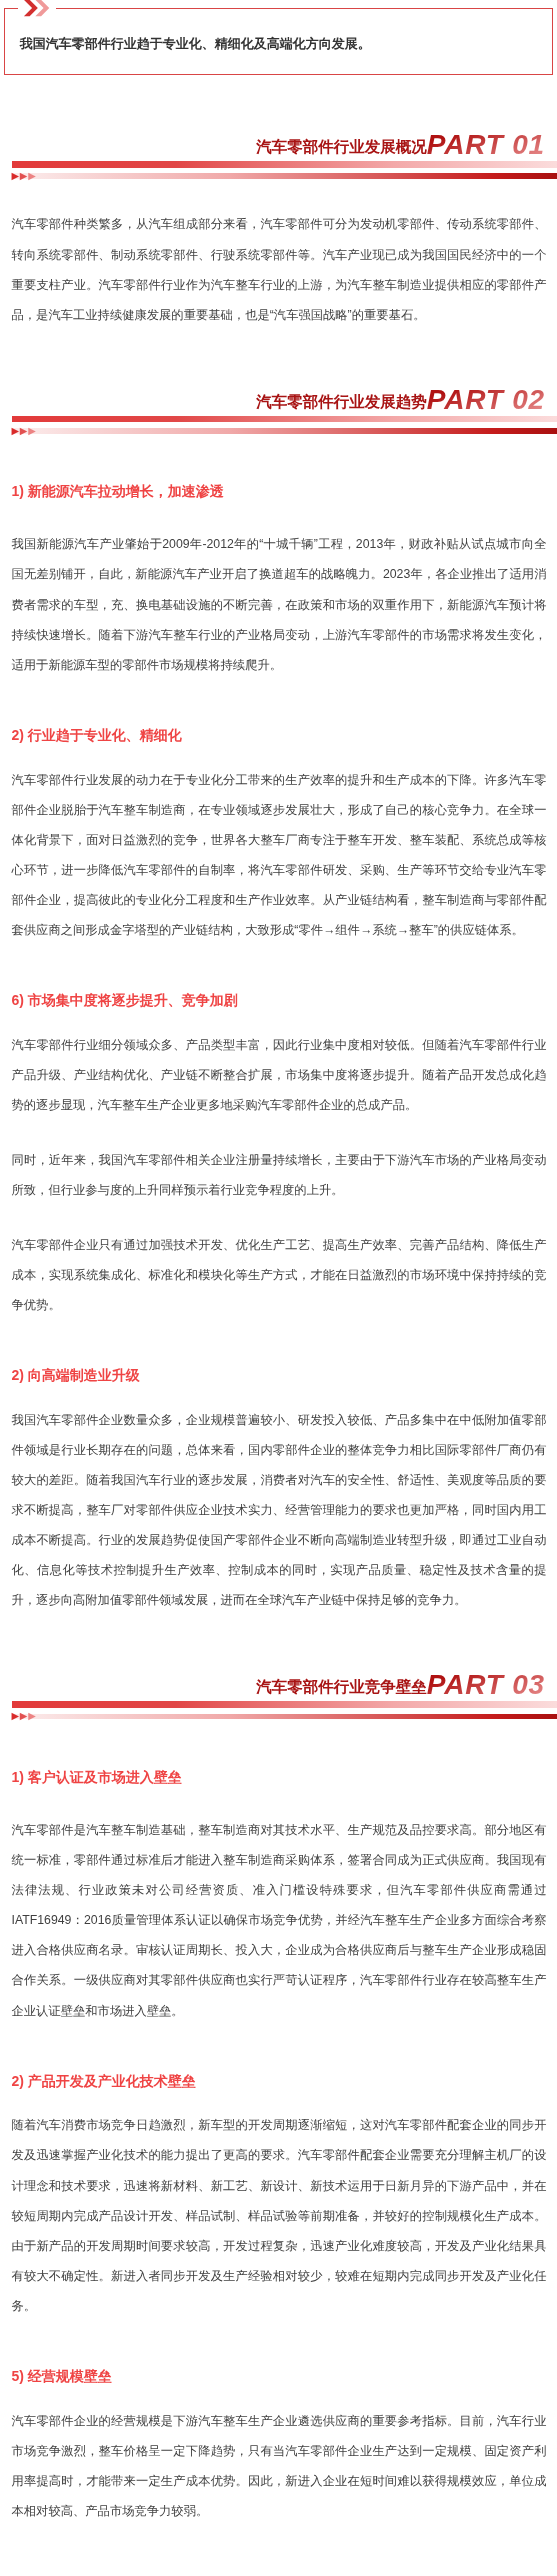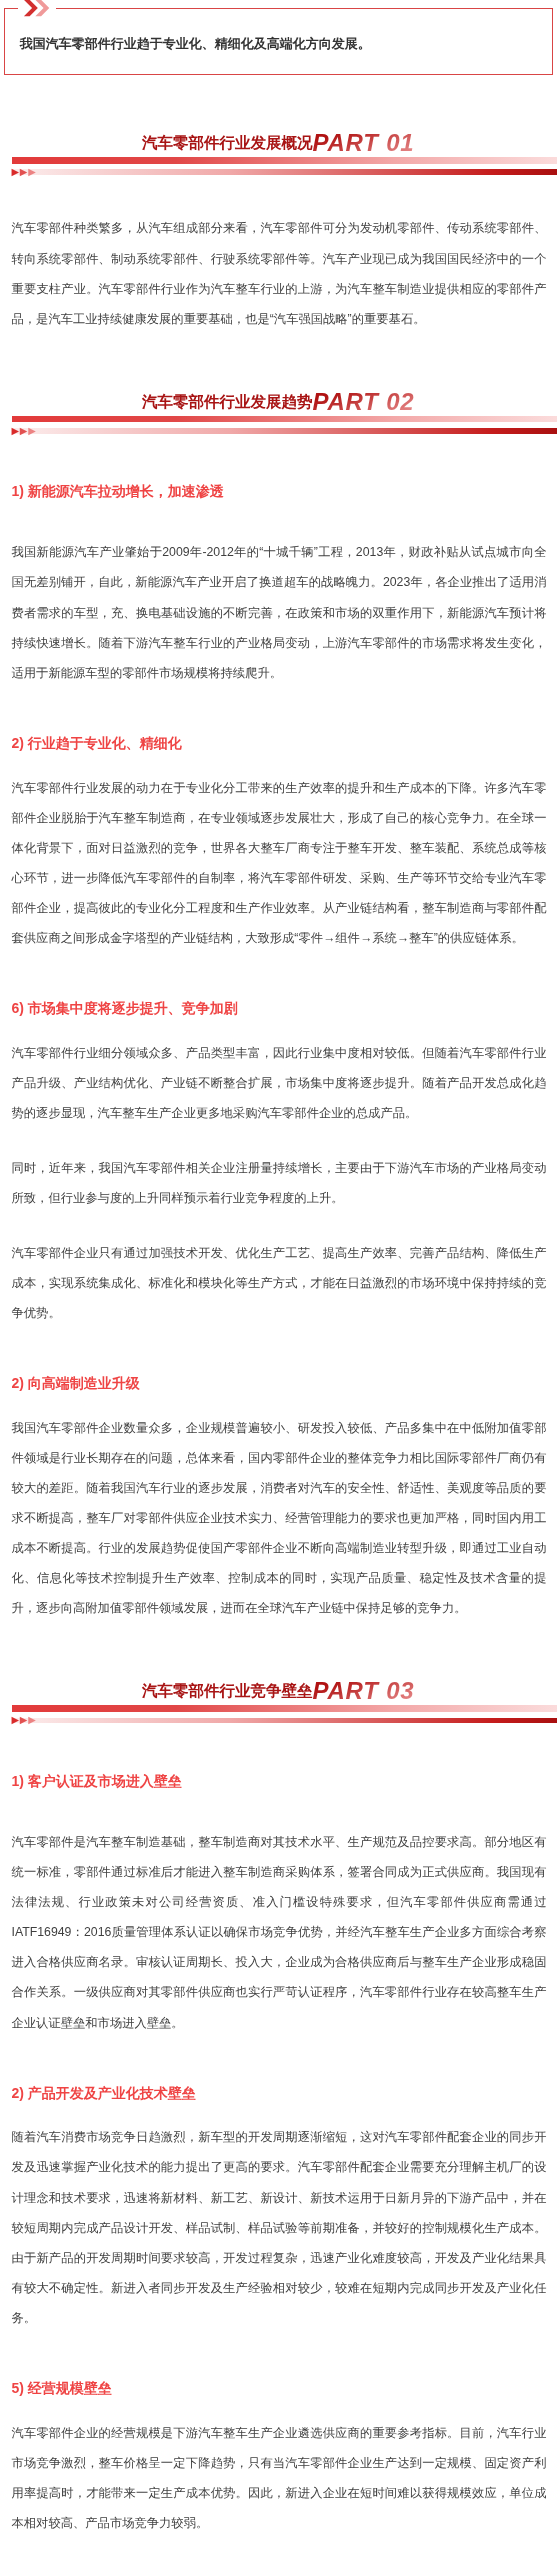--- a/index.html
+++ b/index.html
@@ -30,30 +30,30 @@
     font-weight:700;
     color:#333333;
     line-height:1.6;
   }
 
   
   .section{margin-top:54px;}
   .header-row{
     display:flex;
     align-items:flex-end;
-    justify-content:center;
+    justify-content:flex-end;
   }
   .section-title{
     margin:0 0 3.3px 0;
     font-size:15.5px;
     font-weight:700;
     color:#a81414;
   }
   .part-label{
-    font-size:24px;
+    font-size:28px;
     font-weight:700;
     font-style:italic;
     letter-spacing:0.8px;
     background:linear-gradient(160deg,#b01212 20%,#e98f8f 95%);
     -webkit-background-clip:text;
     background-clip:text;
     color:transparent;
     padding-right:1.6px;
     white-space:nowrap;
   }
@@ -88,21 +88,21 @@
   .tri-3{color:#ec8383;}
 
   
   .para{
     font-size:12.3px;
     line-height:2.45;
     text-align:justify;
     color:#3f3f3f;
     margin:24.5px 0;
   }
-  .section .para:first-of-type{margin-top:36px;}
+  .section .para:first-of-type{margin-top:28px;}
   .sub{
     margin:47px 0 11.5px 0;
     font-size:14px;
     font-weight:700;
     color:#ef4444;
   }
   .sub + .para{margin-top:19.6px;}
 </style>
 </head>
 <body>

